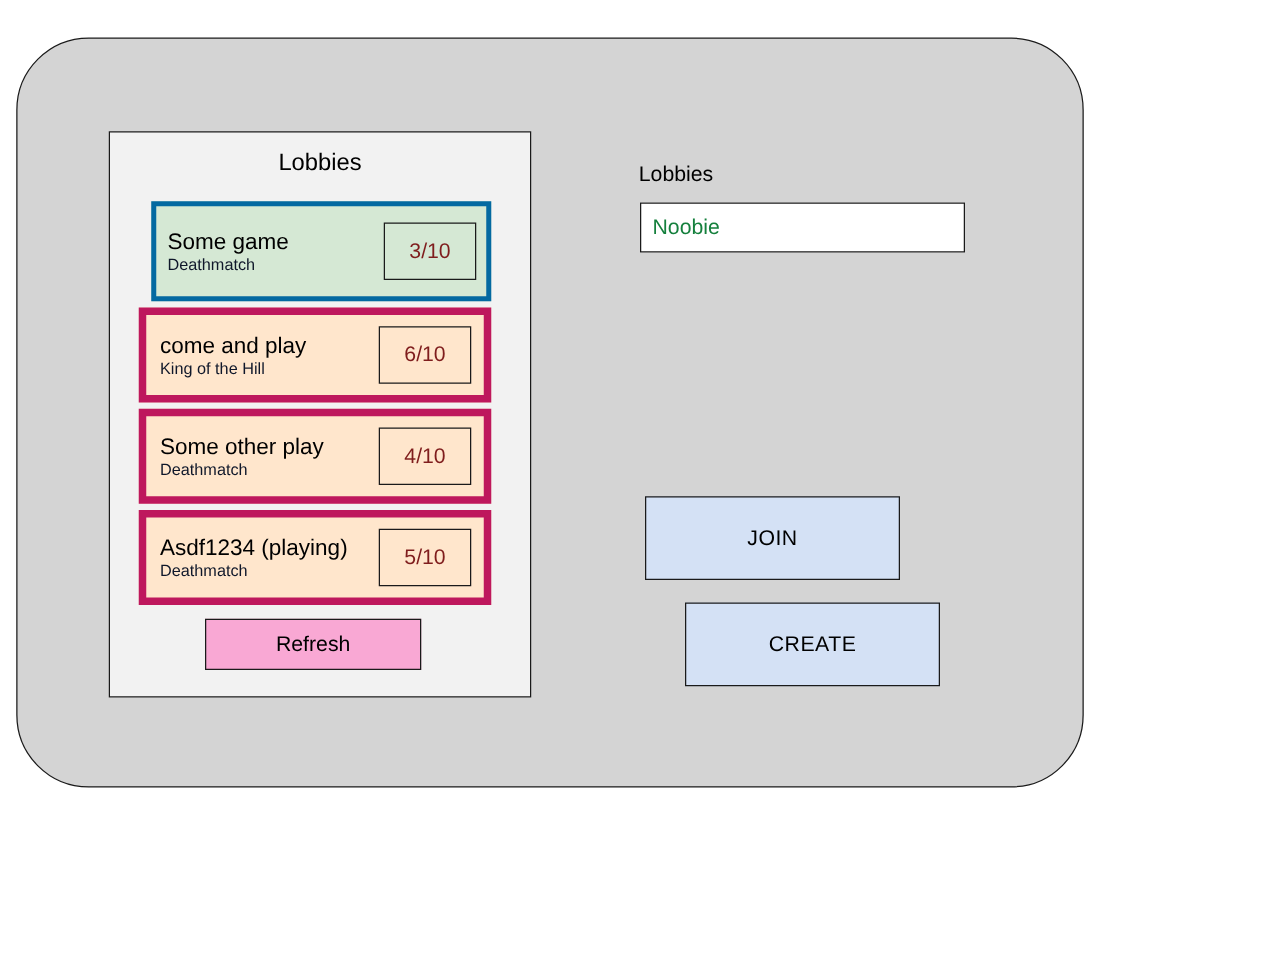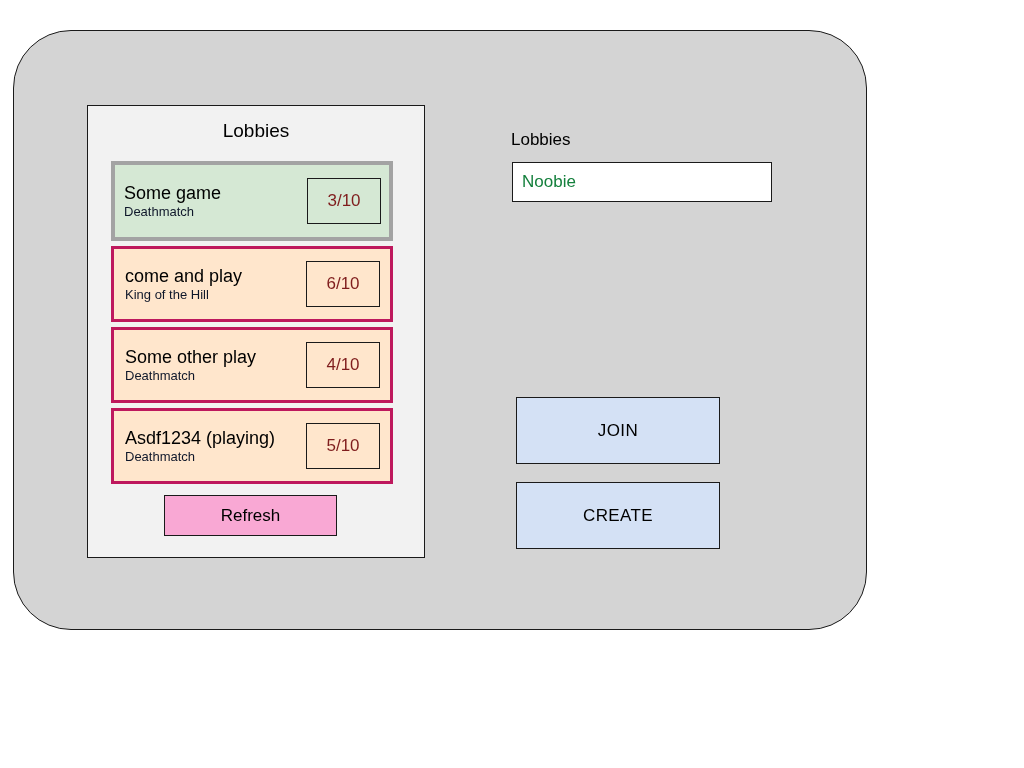--- a/index.html
+++ b/index.html
@@ -64,27 +64,28 @@
     top: 55px;
     width: 282px;
   }
 
   .lobby-item {
     position: relative;
     box-sizing: border-box;
     height: 76px;
     margin-bottom: 5px;
     background: #ffe6cc;
-    border: 3px solid #be185d;
+    border: 6px solid #be185d;
   }
   .lobby-item.selected {
     background: #d5e8d4;
-    border: 4px solid #a3a3a3;
+    border: 4px solid #0369a1;
     height: 80px;
     margin-bottom: 5px;
+    margin-left: 10px;
   }
 
   .lobby-text {
     position: absolute;
     left: 11px;
     top: 50%;
     transform: translateY(-50%);
     max-width: 185px;
   }
   .lobby-item.selected .lobby-text { left: 9px; }
@@ -173,21 +174,21 @@
     border: 1px solid #1a1a1a;
     display: flex;
     align-items: center;
     justify-content: center;
     font-size: 17px;
     letter-spacing: 0.4px;
     color: #000000;
     cursor: pointer;
   }
   .btn-join   { top: 397px; }
-  .btn-create { top: 482px; }
+  .btn-create { top: 482px; margin-left: 32px; }
 </style>
 </head>
 <body>
 
 <div id="screen">
 
   <div class="window-panel"></div>
 
   <div class="lobbies-panel">
     <div class="lobbies-title">Lobbies</div>

